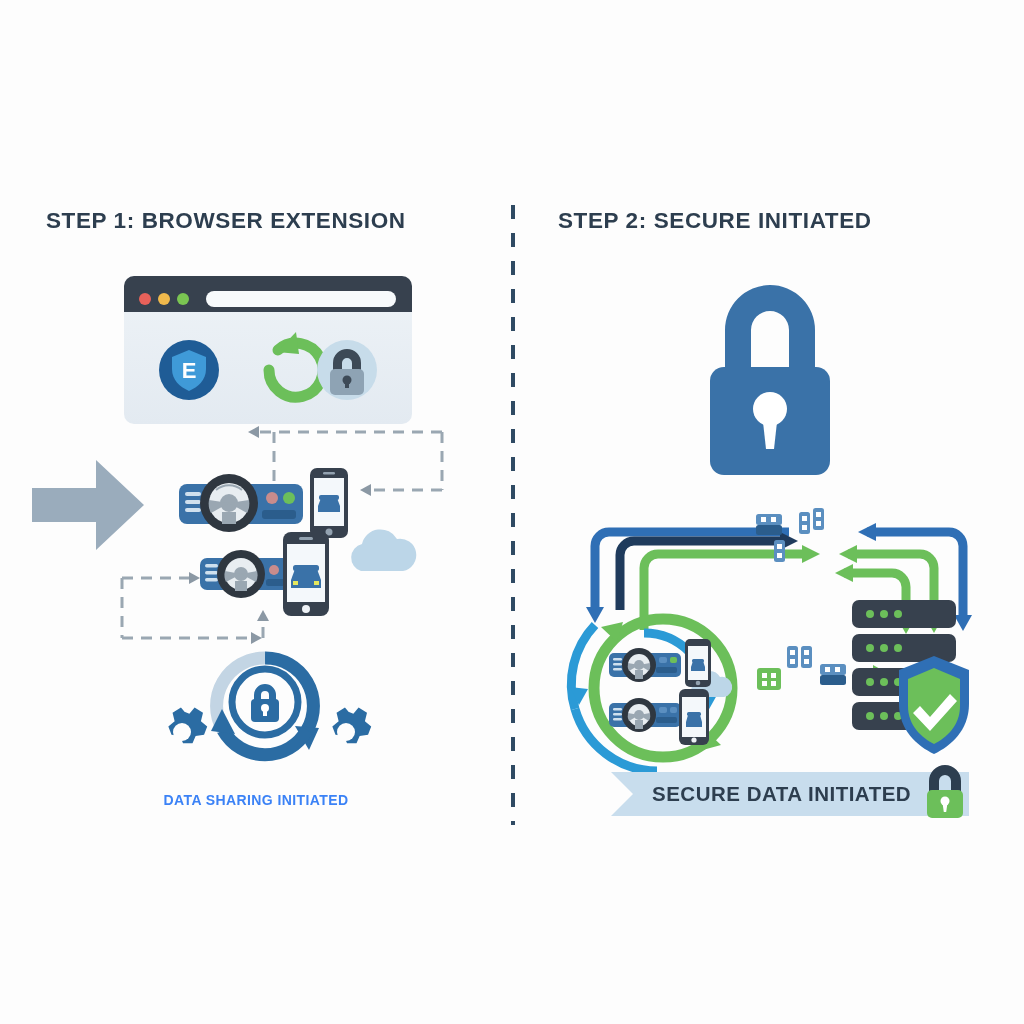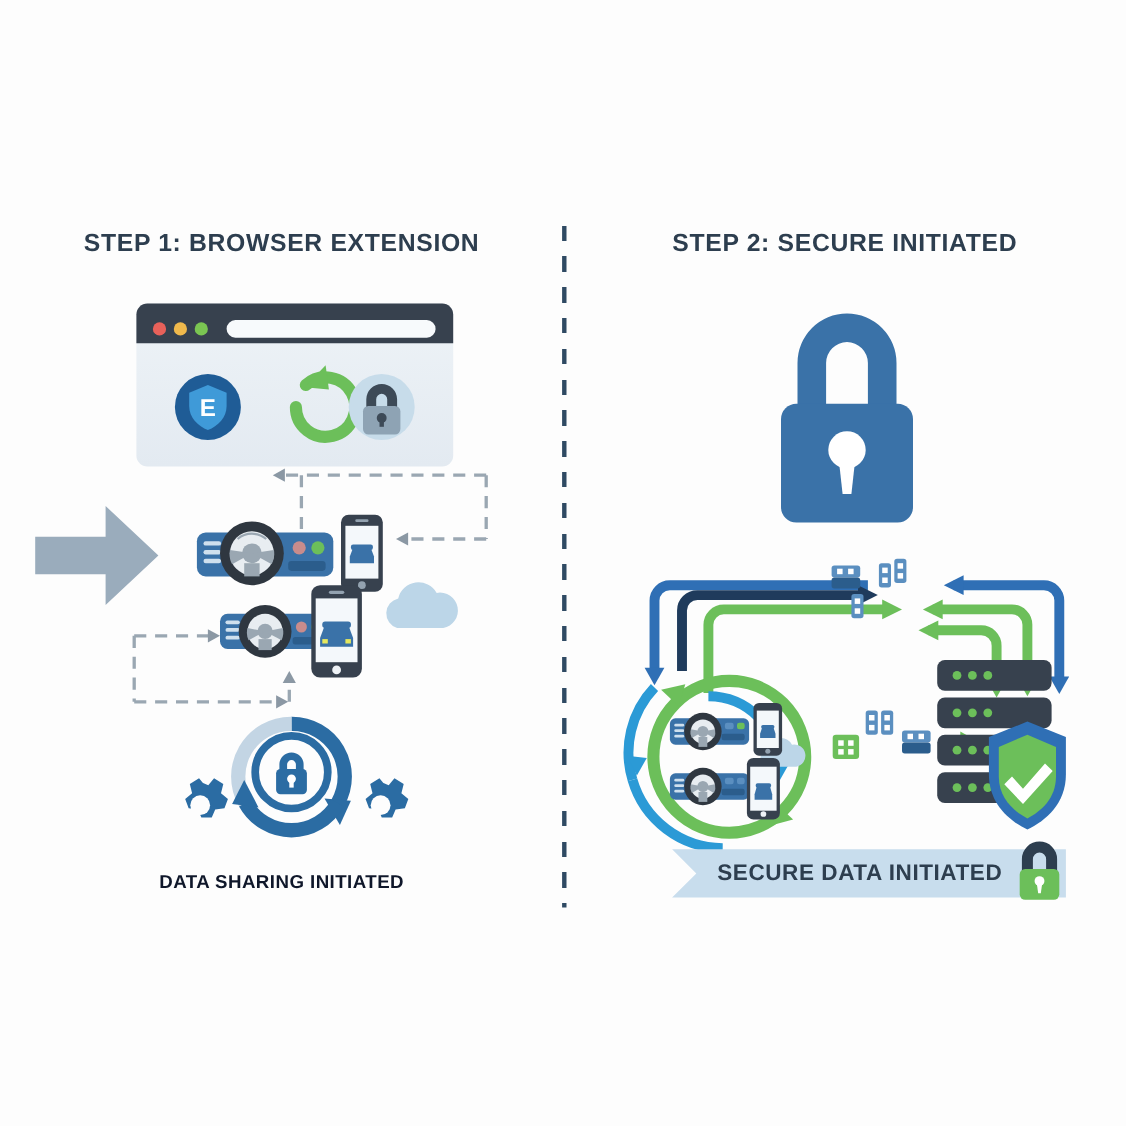--- a/index.html
+++ b/index.html
@@ -11,35 +11,36 @@
     position:relative;
   }
   #stage{position:absolute;inset:0;width:1024px;height:1024px;}
   .panel{position:absolute;top:0;height:1024px;width:512px;}
   #panel-left{left:0;}
   #panel-right{left:512px;}
 
   .panel-title{
     position:absolute;
     width:100%;
-    text-align:center;
+    text-align:left;
     font-size:22.5px;
     font-weight:bold;
     letter-spacing:0.6px;
     color:#2d3e4f;
     white-space:nowrap;
+    margin-left:46px;
   }
   .caption{
     position:absolute;
     width:100%;
     text-align:center;
-    font-size:17px;
+    font-size:14px;
     font-weight:bold;
     letter-spacing:0.4px;
-    color:#0f172a;
+    color:#3b82f6;
     white-space:nowrap;
   }
   .divider{
     position:absolute;
     left:511px;top:205px;
     width:4px;height:620px;
     background:repeating-linear-gradient(to bottom,#2f4a63 0,#2f4a63 14px,rgba(0,0,0,0) 14px,rgba(0,0,0,0) 28px);
   }
   svg{display:block;overflow:visible;}
   .abs{position:absolute;}

